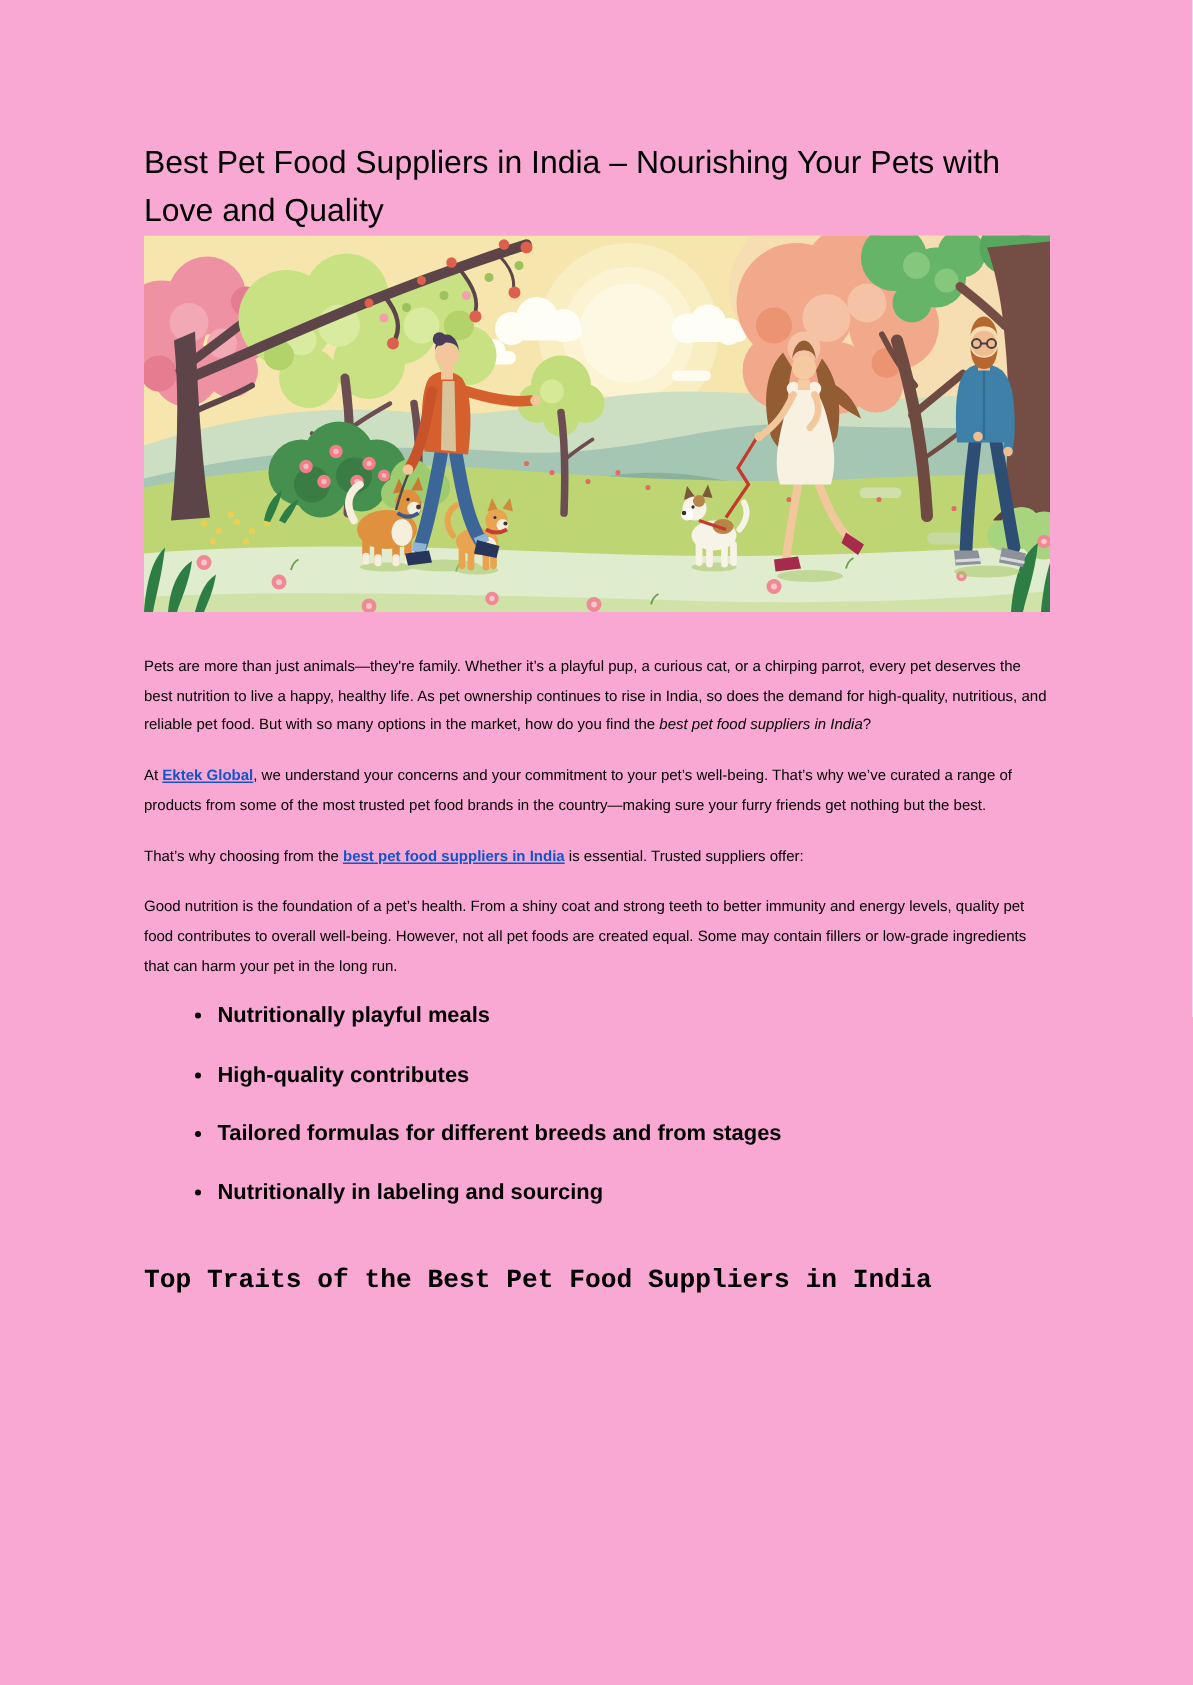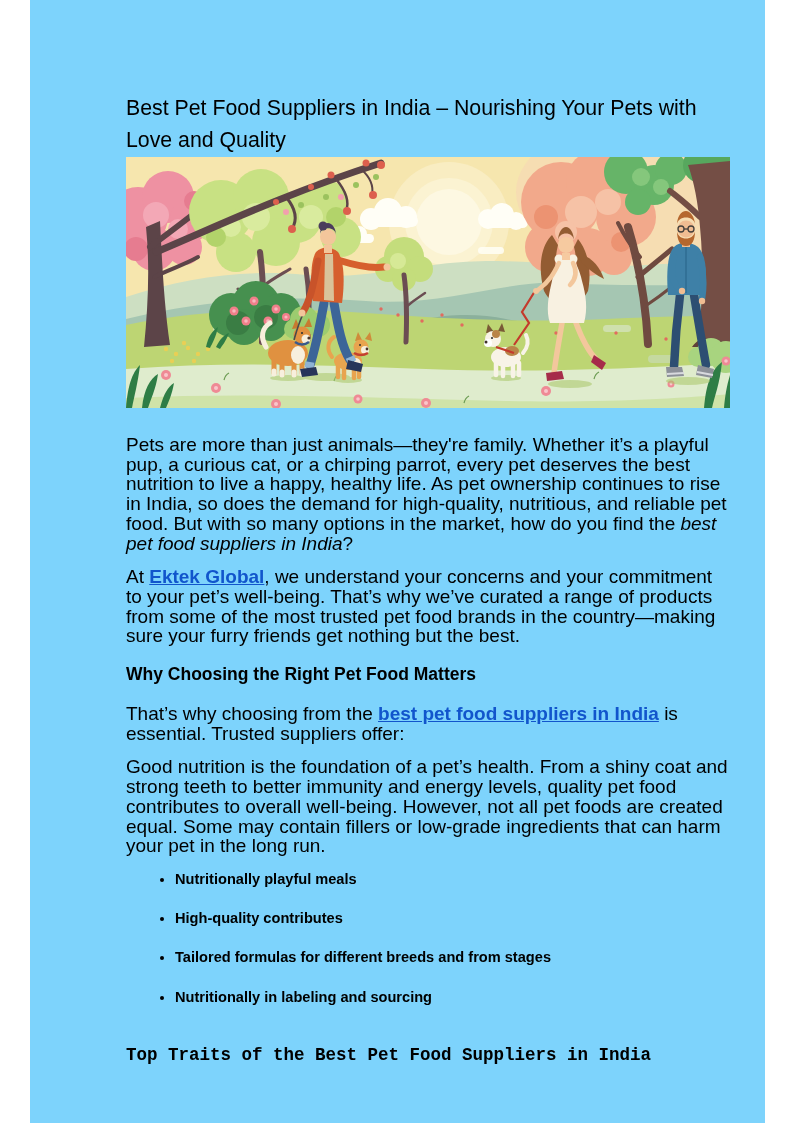--- a/index.html
+++ b/index.html
@@ -1,30 +1,30 @@
 <!DOCTYPE html>
 <html><head>
 <meta charset="utf-8">
 <style>
   * { box-sizing: border-box; }
   html, body { margin: 0; padding: 0; background: #ffffff; }
   .page {
-    width: 735px; height: 1123px; margin: 0 auto; background: #7dd3fc;
+    width: 795px; height: 1123px; margin: 0 auto; background: #f9a8d4;
     overflow: hidden; position: relative;
     font-family: "Liberation Sans", sans-serif; color: #000000;
   }
   .doc { padding: 92px 95px 0 96px; width: 795px; }
   .doc-inner { width: 604px; }
   h1.doc-title {
     font-size: 21.3px; line-height: 32px; font-weight: 400;
     margin: 0 0 1px 0; color: #000000;
   }
   .hero { width: 604px; height: 251px; margin: 0 0 27px 0; display: block; }
   .hero svg { display: block; }
-  p.body-text { margin: 0 0 14px 0; font-size: 19px; line-height: 19.7px; }
+  p.body-text { margin: 0 0 14px 0; font-size: 10px; line-height: 19.7px; }
   h2.section-heading {
     font-size: 17.5px; line-height: 24px; font-weight: 700;
     margin: 16px 0 18px 0; color: #000000;
   }
   h2.mt-lg { margin-top: 36px; font-family: Liberation Mono, monospace; }
   a.doc-link { color: #1155cc; font-weight: 700; cursor: pointer; }
   .it { font-style: italic; }
   ul.benefits { margin: 0; padding: 0 0 0 49px; list-style: disc; }
   ul.benefits li {
     margin: 0 0 19.5px 0; font-weight: 700;
@@ -421,21 +421,20 @@
                 <path d="M558,72 L562,72"></path>
             </g>
           </g>
         </svg>
       </div>
 
       <p class="body-text"><span>Pets are more than just animals—they're family. Whether it’s a playful pup, a curious cat, or a chirping parrot, every pet deserves the best nutrition to live a happy, healthy life. As pet ownership continues to rise in India, so does the demand for high-quality, nutritious, and reliable pet food. But with so many options in the market, how do you find the </span><span class="it">best pet food suppliers in India</span><span>?</span></p>
 
       <p class="body-text"><span>At </span><a href="#" class="doc-link">Ektek Global</a><span>, we understand your concerns and your commitment to your pet’s well-being. That’s why we’ve curated a range of products from some of the most trusted pet food brands in the country—making sure your furry friends get nothing but the best.</span></p>
 
-      <h2 class="section-heading">Why Choosing the Right Pet Food Matters</h2>
 
       <p class="body-text"><span>That’s why choosing from the </span><a href="#" class="doc-link">best pet food suppliers in India</a><span> is essential. Trusted suppliers offer:</span></p>
 
       <p class="body-text">Good nutrition is the foundation of a pet’s health. From a shiny coat and strong teeth to better immunity and energy levels, quality pet food contributes to overall well-being. However, not all pet foods are created equal. Some may contain fillers or low-grade ingredients that can harm your pet in the long run.</p>
 
       <ul class="benefits">
         <li>Nutritionally playful meals</li>
         <li>High-quality contributes</li>
         <li>Tailored formulas for different breeds and from stages</li>
         <li>Nutritionally in labeling and sourcing</li>

